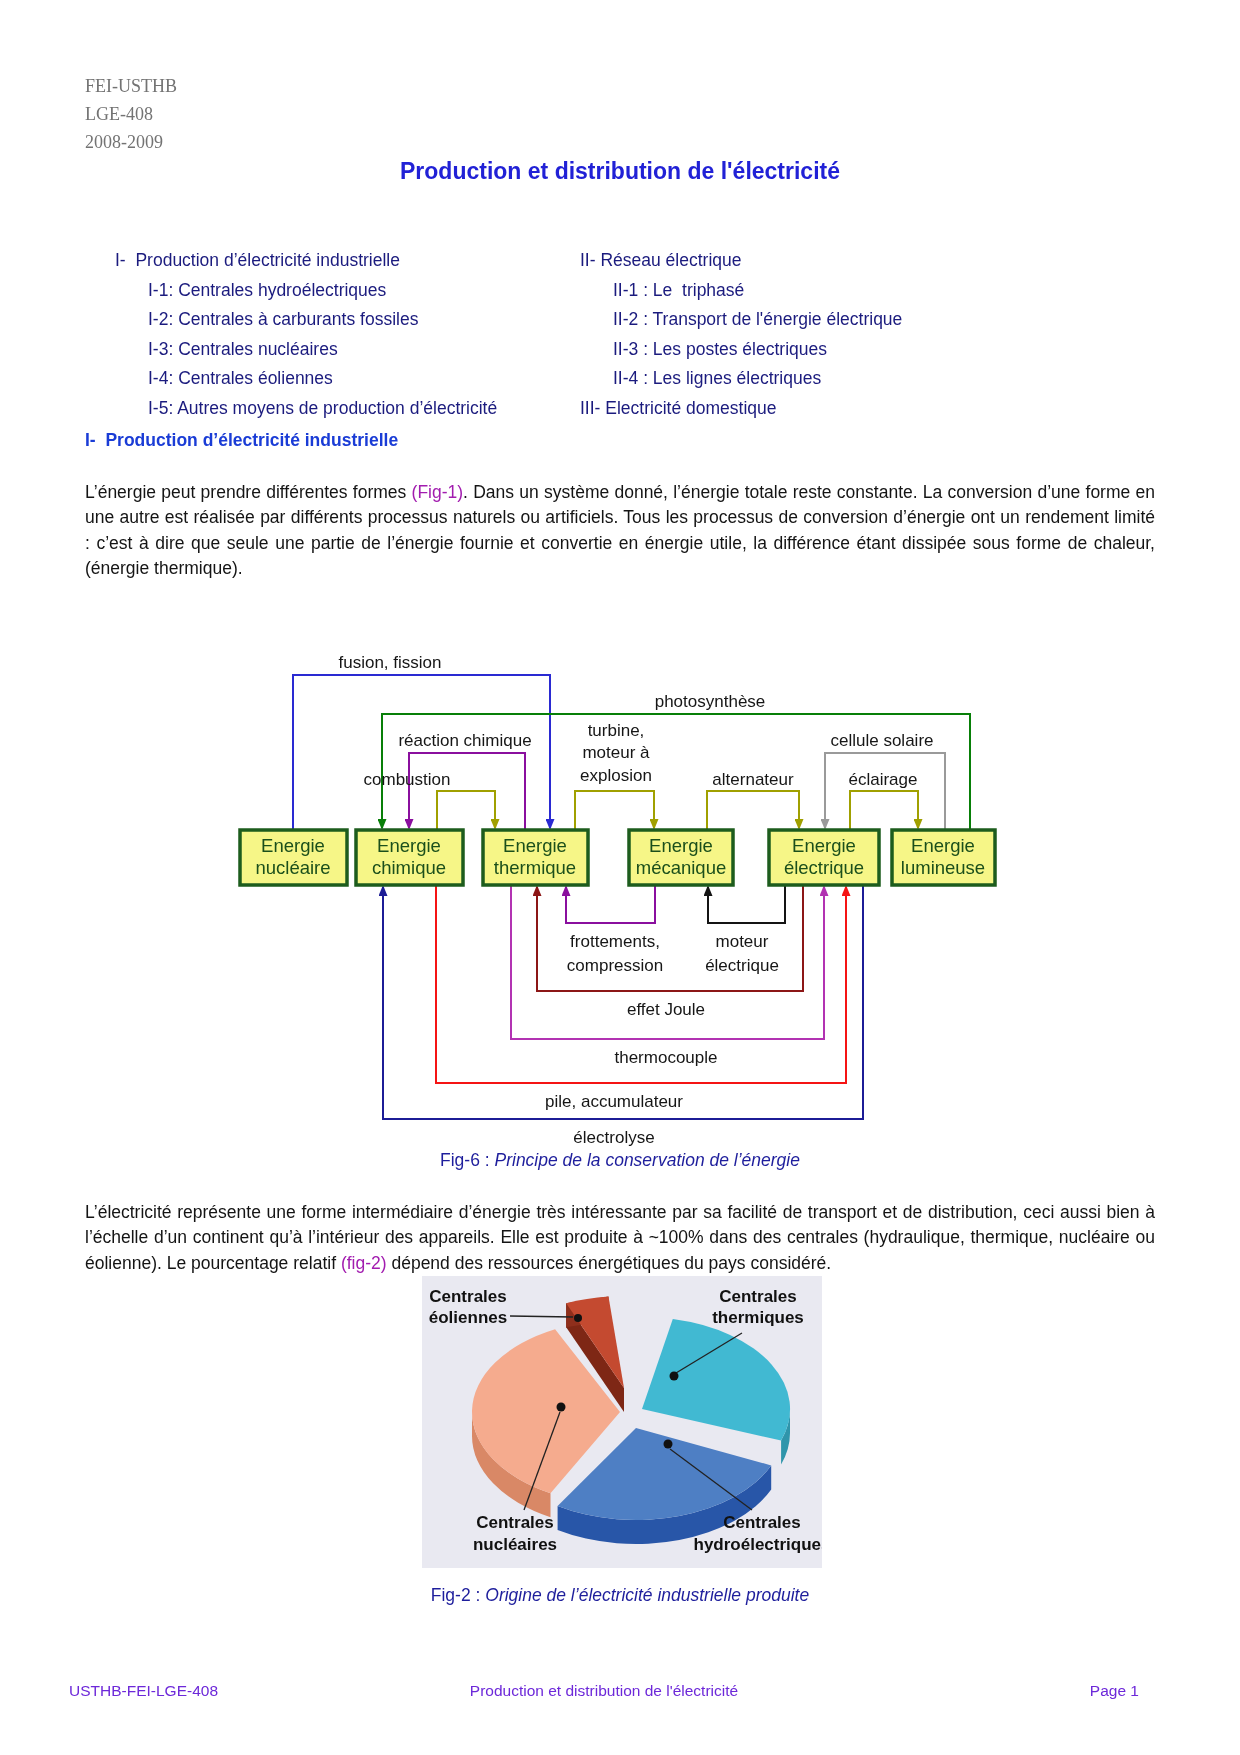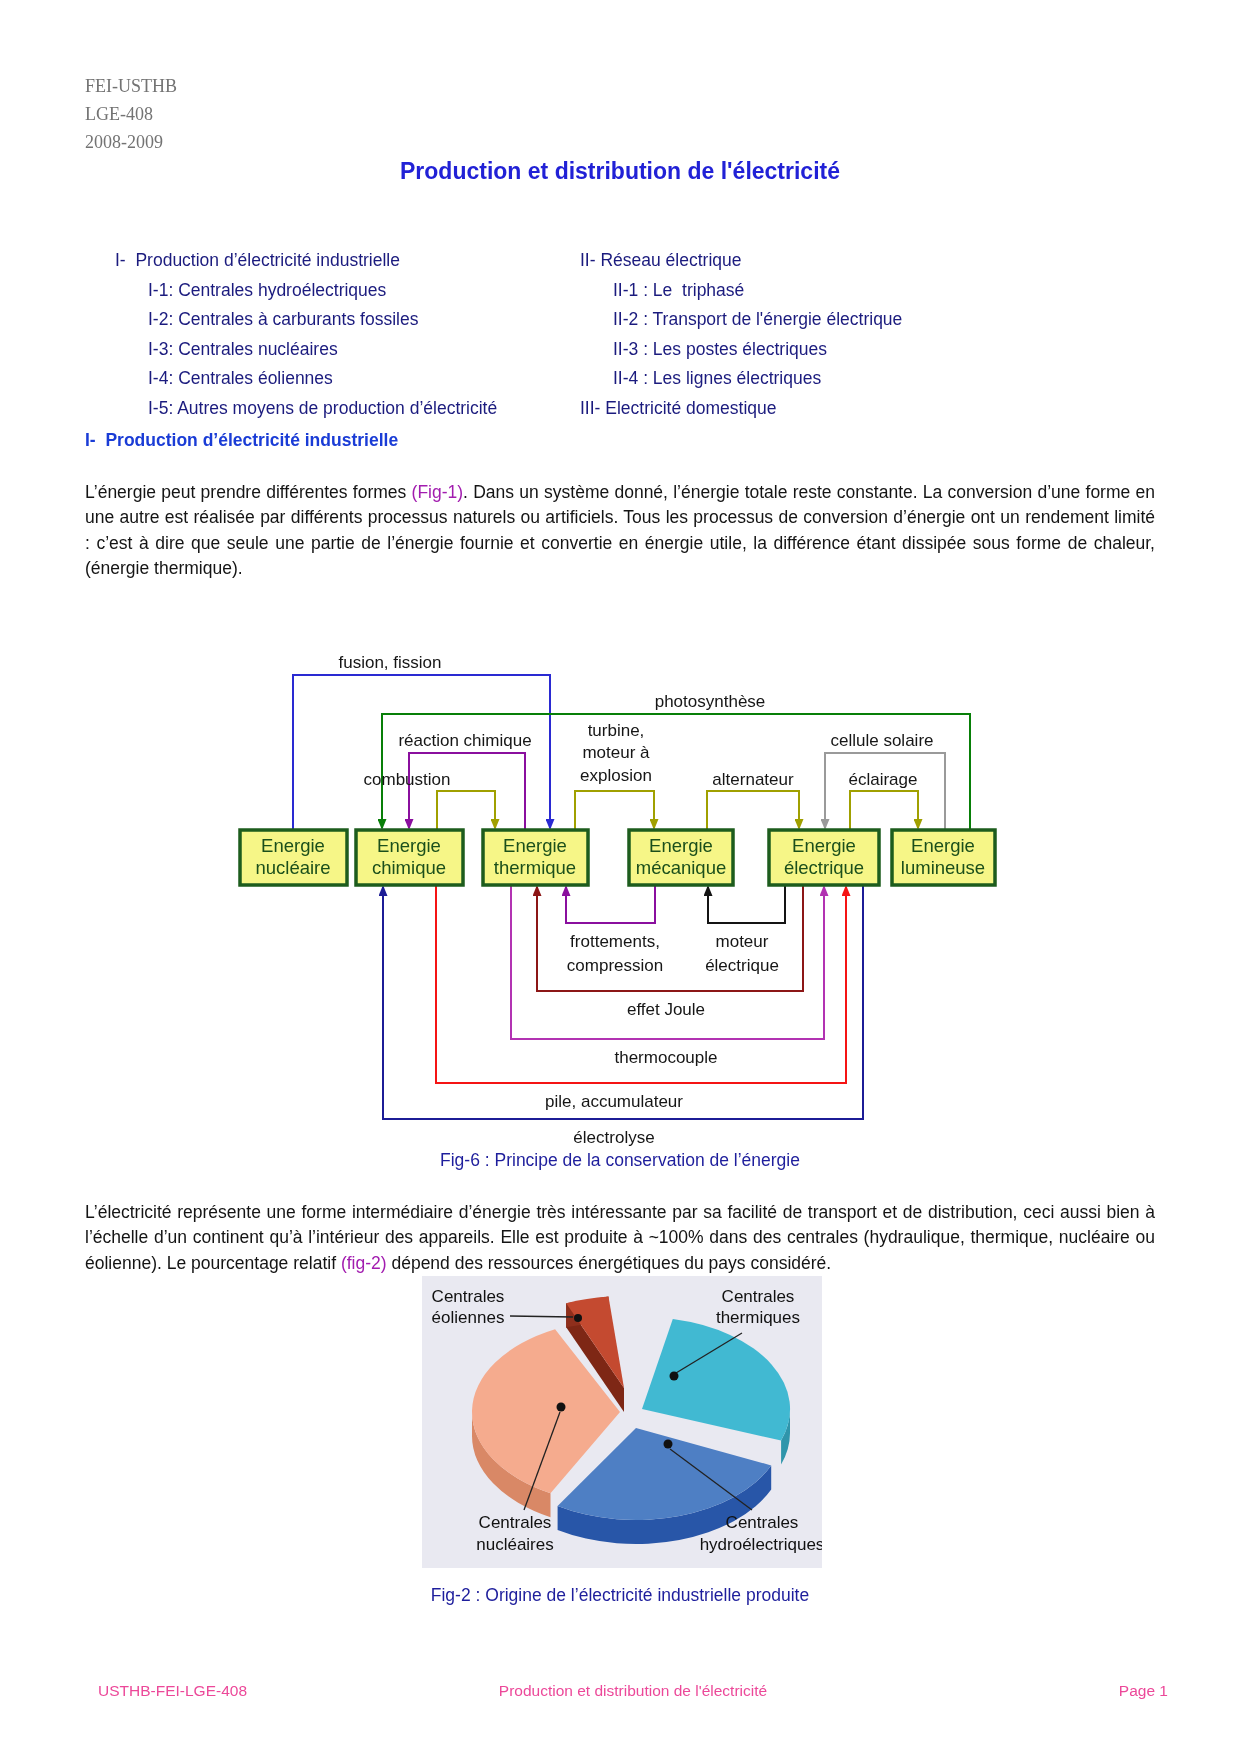--- a/index.html
+++ b/index.html
@@ -18,24 +18,24 @@
   .para{position:absolute;left:85px;width:1070px;text-align:justify;
        font-size:17.5px;line-height:25.6px;color:#141414;}
   .p1{top:462px;} .p2{top:1182px;}
   .ref{color:#a21caf;}
   .fig1svg{position:absolute;left:205px;top:635px;}
   .fig1svg text{font-family:"Liberation Sans",sans-serif;font-size:17px;fill:#161616;text-anchor:middle;}
   .fig1svg text.boxtxt{font-size:18.5px;fill:#1b4f1b;}
   .fig1svg path.conn{fill:none;stroke-width:2px;}
   .cap{position:absolute;left:0;width:100%;text-align:center;font-size:17.5px;color:#1e1e9c;}
   .cap1{top:1150px;} .cap2{top:1585px;}
-  .cap .it{}
-  .panel{position:absolute;left:422px;top:1276px;width:400px;height:292px;background:#e9e9f1;}
+  .cap .it{font-style:italic;}
+  .panel{position:absolute;left:422px;top:1276px;width:400px;height:292px;background:#e9e9f1;font-weight:bold;}
   .panel svg text{font-family:"Liberation Sans",sans-serif;font-size:17px;fill:#111;text-anchor:middle;}
-  .footer{position:absolute;left:98px;top:1682px;width:1070px;font-size:15.5px;color:#ec4899;}
+  .footer{position:absolute;left:69px;top:1682px;width:1070px;font-size:15.5px;color:#6d28d9;}
   .footer .fc{position:absolute;left:0;width:100%;text-align:center;}
   .footer .fr{position:absolute;right:0;top:0;}
 </style>
 </head>
 <body>
 
 <div class="page">
 
   <div class="hdr">
     <div>FEI-USTHB</div>

